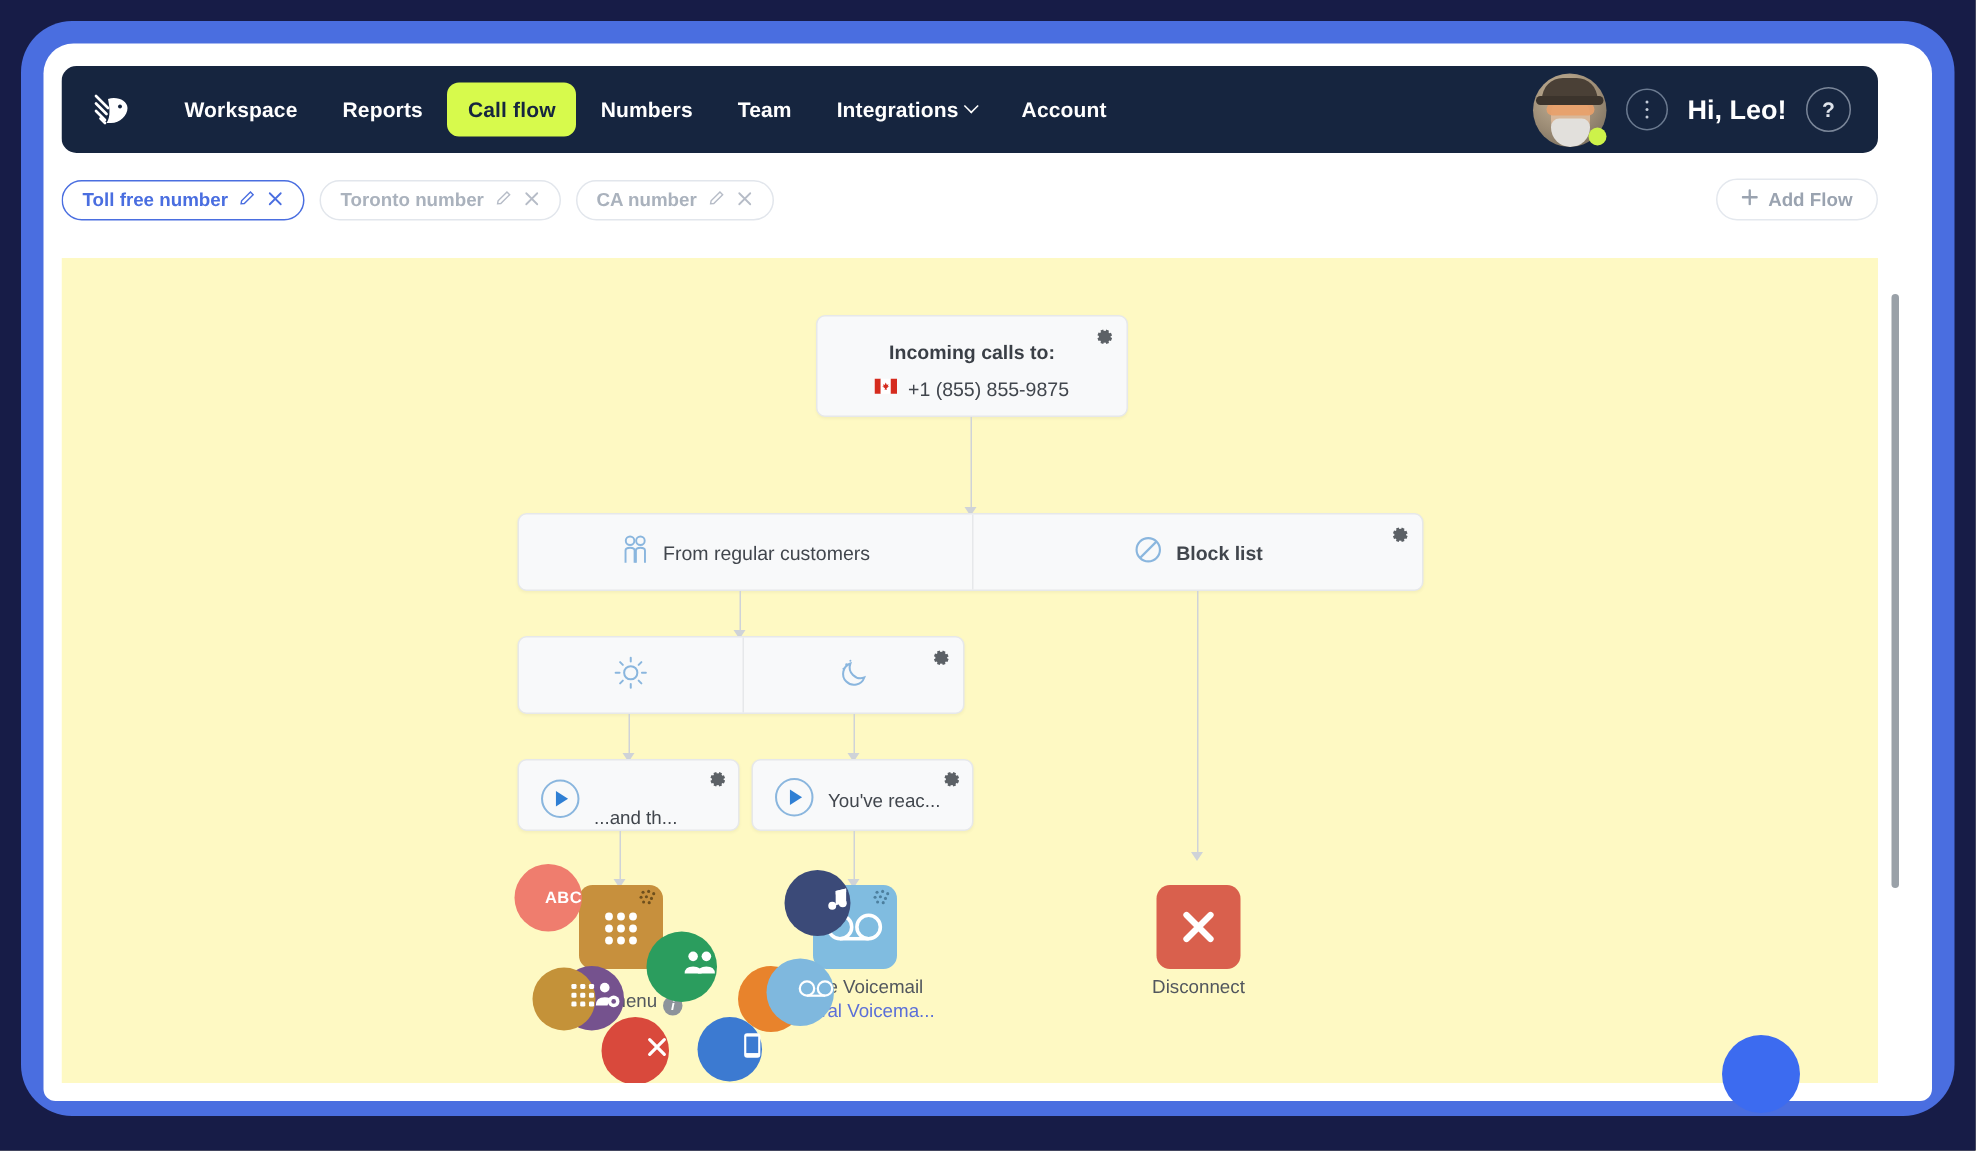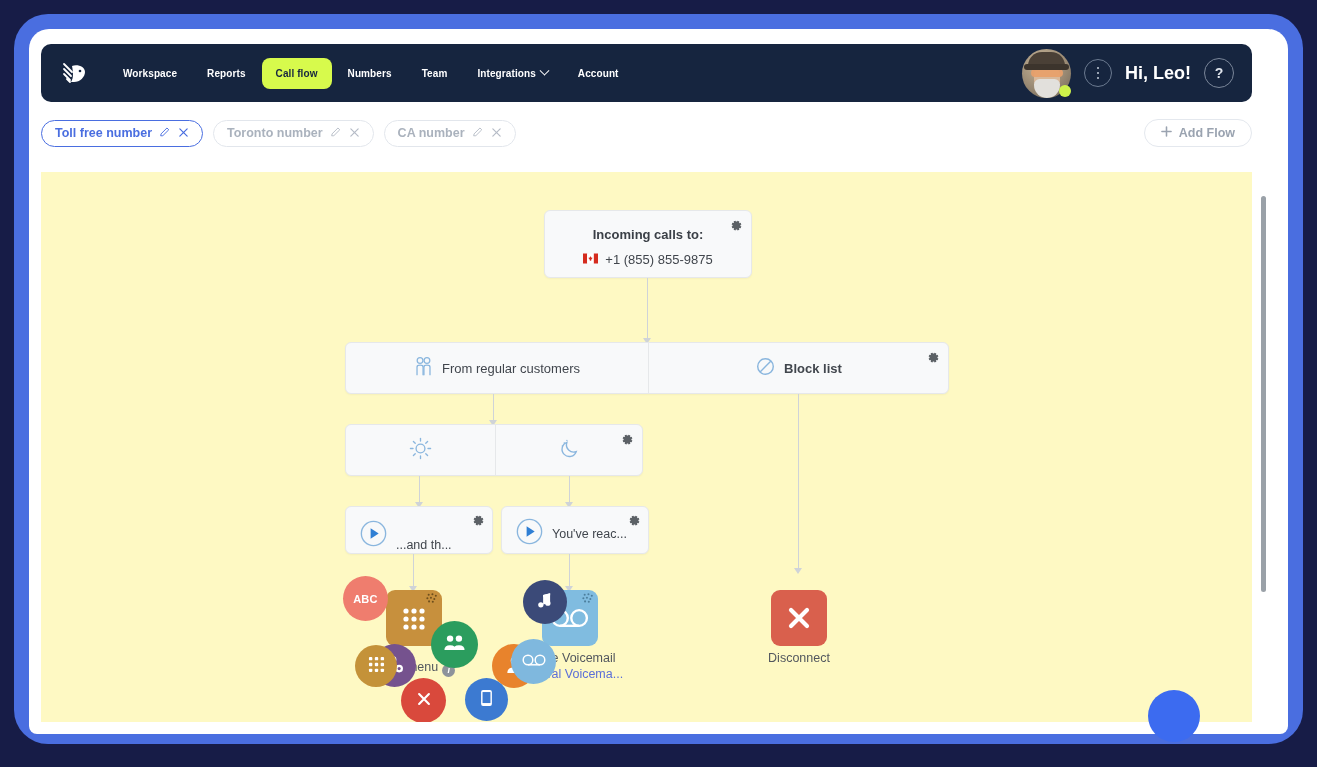--- a/index.html
+++ b/index.html
@@ -26,21 +26,21 @@
 
   
   .topnav {
     position: absolute; left: 0; top: 12px; width: 1211px; height: 58px;
     background: #16253f; border-radius: 10px;
     display: flex; align-items: center; padding: 0 14px;
   }
   .logo { width: 40px; height: 40px; display: flex; align-items: center; justify-content: center; margin-right: 14px; }
   .nav-items { display: flex; align-items: center; gap: 2px; }
   .nav-item {
-    color: #ffffff; font-size: 10px; font-weight: bold; letter-spacing: .1px;
+    color: #ffffff; font-size: 14px; font-weight: bold; letter-spacing: .1px;
     padding: 10px 14px; border-radius: 8px; white-space: nowrap; cursor: pointer;
     display: flex; align-items: center; gap: 5px;
   }
   .nav-item.active { background: #d7fa4c; color: #16253f; }
   .caret { display: inline-block; width: 7px; height: 7px; border-right: 1.6px solid #ffffff; border-bottom: 1.6px solid #ffffff; transform: rotate(45deg) translate(-2px,-2px); }
   .nav-right { margin-left: auto; display: flex; align-items: center; gap: 13px; padding-right: 4px; }
 
   .avatar-wrap { position: relative; width: 49px; height: 49px; }
   .avatar {
     width: 49px; height: 49px; border-radius: 50%; overflow: hidden;
@@ -92,21 +92,21 @@
   .gear { position:absolute; cursor:pointer; }
   .node-title { font-size:13px; font-weight:bold; color:#3a3f46; }
   .node-sub { font-size:13px; color:#41464d; }
   .split-line { position:absolute; top:0; bottom:0; width:1px; background:#e6e8ea; }
 
   .branch-cell { position:absolute; top:0; bottom:0; display:flex; align-items:center; justify-content:center; gap:9px; font-size:13px; color:#41464d; }
 
   .conn { position:absolute; background:#cfd3d8; }
   .arrow-head { position:absolute; width:0; height:0; border-left:4.5px solid transparent; border-right:4.5px solid transparent; border-top:6px solid #cfd3d8; }
 
-  .bubble { position:absolute; border-radius:50%; display:flex; align-items:center; justify-content:center; color:#fff; }
+  .bubble { position:absolute; border-radius:50%; display:flex; align-items:center; justify-content:flex-end; color:#fff; }
   .sq-icon { position:absolute; border-radius:9px; display:flex; align-items:center; justify-content:center; }
   .leaf-label { position:absolute; font-size:12.5px; color:#52575e; text-align:center; white-space:nowrap; }
   .leaf-link { position:absolute; font-size:12.5px; color:#5b6fd8; text-align:center; white-space:nowrap; }
   .info-dot { display:inline-flex; width:13px;height:13px;border-radius:50%;background:#8d939b;color:#fff;font-size:9px;font-weight:bold;align-items:center;justify-content:center; vertical-align:-2px; margin-left:4px; font-style:italic;}
 
   .chat-fab { position:absolute; left:1148px; top:690px; width:52px; height:52px; border-radius:50%; background:#3c6bf0; }
 </style>
 </head>
 <body>
 

